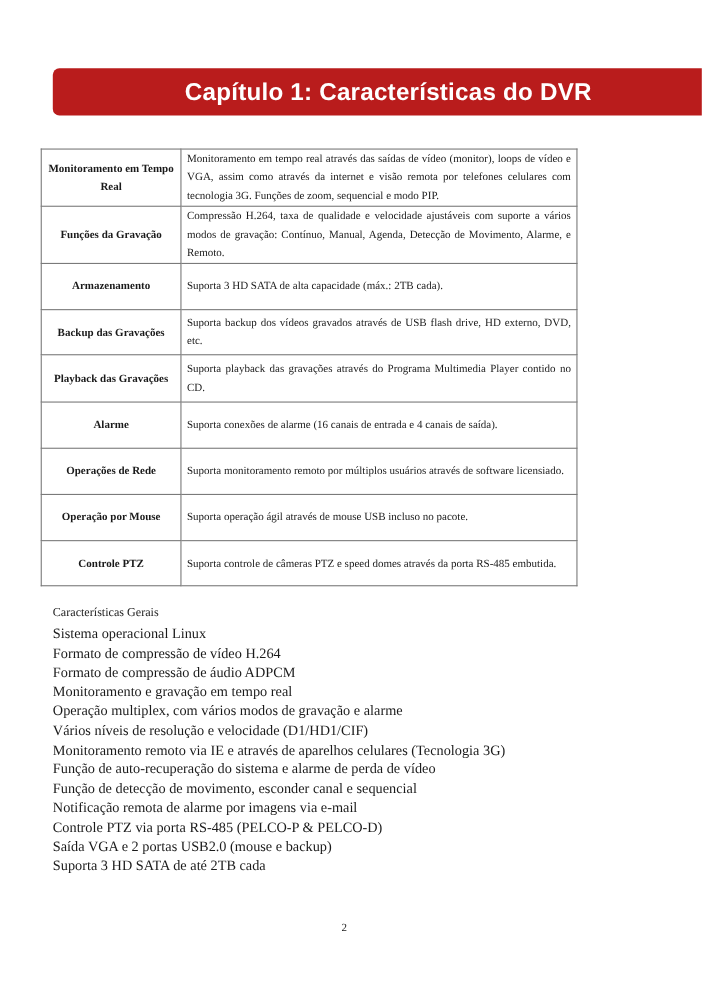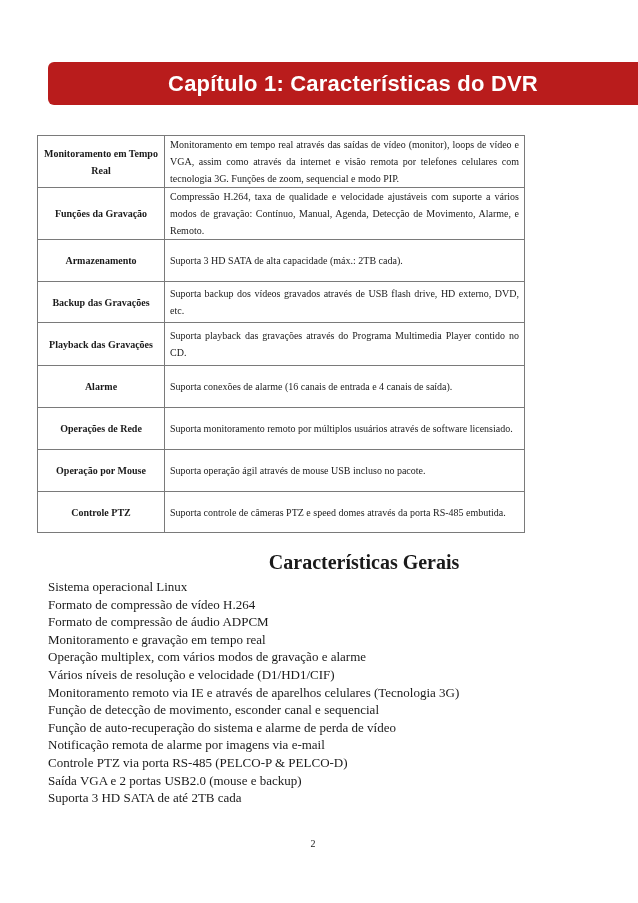--- a/index.html
+++ b/index.html
@@ -11,21 +11,21 @@
          font-weight: bold; font-size: 22px; letter-spacing: 0.2px; }
   table.features { position: absolute; left: 37px; top: 135px; width: 488px;
          border-collapse: collapse; font-size: 10px; line-height: 17px; }
   table.features td { border: 1px solid #7a7a7a; padding: 0 5px; vertical-align: middle; }
   td.label { width: 116px; text-align: center; font-weight: bold; padding: 0 3px; }
   td.desc { text-align: justify; }
   tr.r0 { height: 51px; } tr.r1 { height: 51px; } tr.r2 { height: 42px; }
   tr.r3 { height: 41px; } tr.r4 { height: 43px; } tr.r5 { height: 42px; }
   tr.r6 { height: 42px; } tr.r7 { height: 42px; } tr.r8 { height: 41px; }
   .section { position: absolute; left: 48px; top: 551px; }
-  .section h2 { margin: 0 0 4px 0; font-size: 20px; font-weight: bold; text-align: right; }
+  .section h2 { margin: 0 0 4px 0; font-size: 11px; font-weight: normal; }
   .section ul { list-style: none; margin: 0; padding: 0; font-size: 13px; line-height: 17.6px; }
   .page-num { position: absolute; left: 0; width: 626px; top: 838px; text-align: center; font-size: 10px; }
 </style>
 </head>
 <body>
 
 <div class="chapter-bar">
   <span>Capítulo 1: Características do DVR</span>
 </div>
 
@@ -73,22 +73,22 @@
 <div class="section">
   <h2>Características Gerais</h2>
   <ul>
     <li>Sistema operacional Linux</li>
     <li>Formato de compressão de vídeo H.264</li>
     <li>Formato de compressão de áudio ADPCM</li>
     <li>Monitoramento e gravação em tempo real</li>
     <li>Operação multiplex, com vários modos de gravação e alarme</li>
     <li>Vários níveis de resolução e velocidade (D1/HD1/CIF)</li>
     <li>Monitoramento remoto via IE e através de aparelhos celulares (Tecnologia 3G)</li>
+    <li>Função de auto-recuperação do sistema e alarme de perda de vídeo</li>
     <li>Função de detecção de movimento, esconder canal e sequencial</li>
-    <li>Função de auto-recuperação do sistema e alarme de perda de vídeo</li>
     <li>Notificação remota de alarme por imagens via e-mail</li>
     <li>Controle PTZ via porta RS-485 (PELCO-P &amp; PELCO-D)</li>
     <li>Saída VGA e 2 portas USB2.0 (mouse e backup)</li>
     <li>Suporta 3 HD SATA de até 2TB cada</li>
   </ul>
 </div>
 
 <div class="page-num">2</div>
 
 </body></html>

